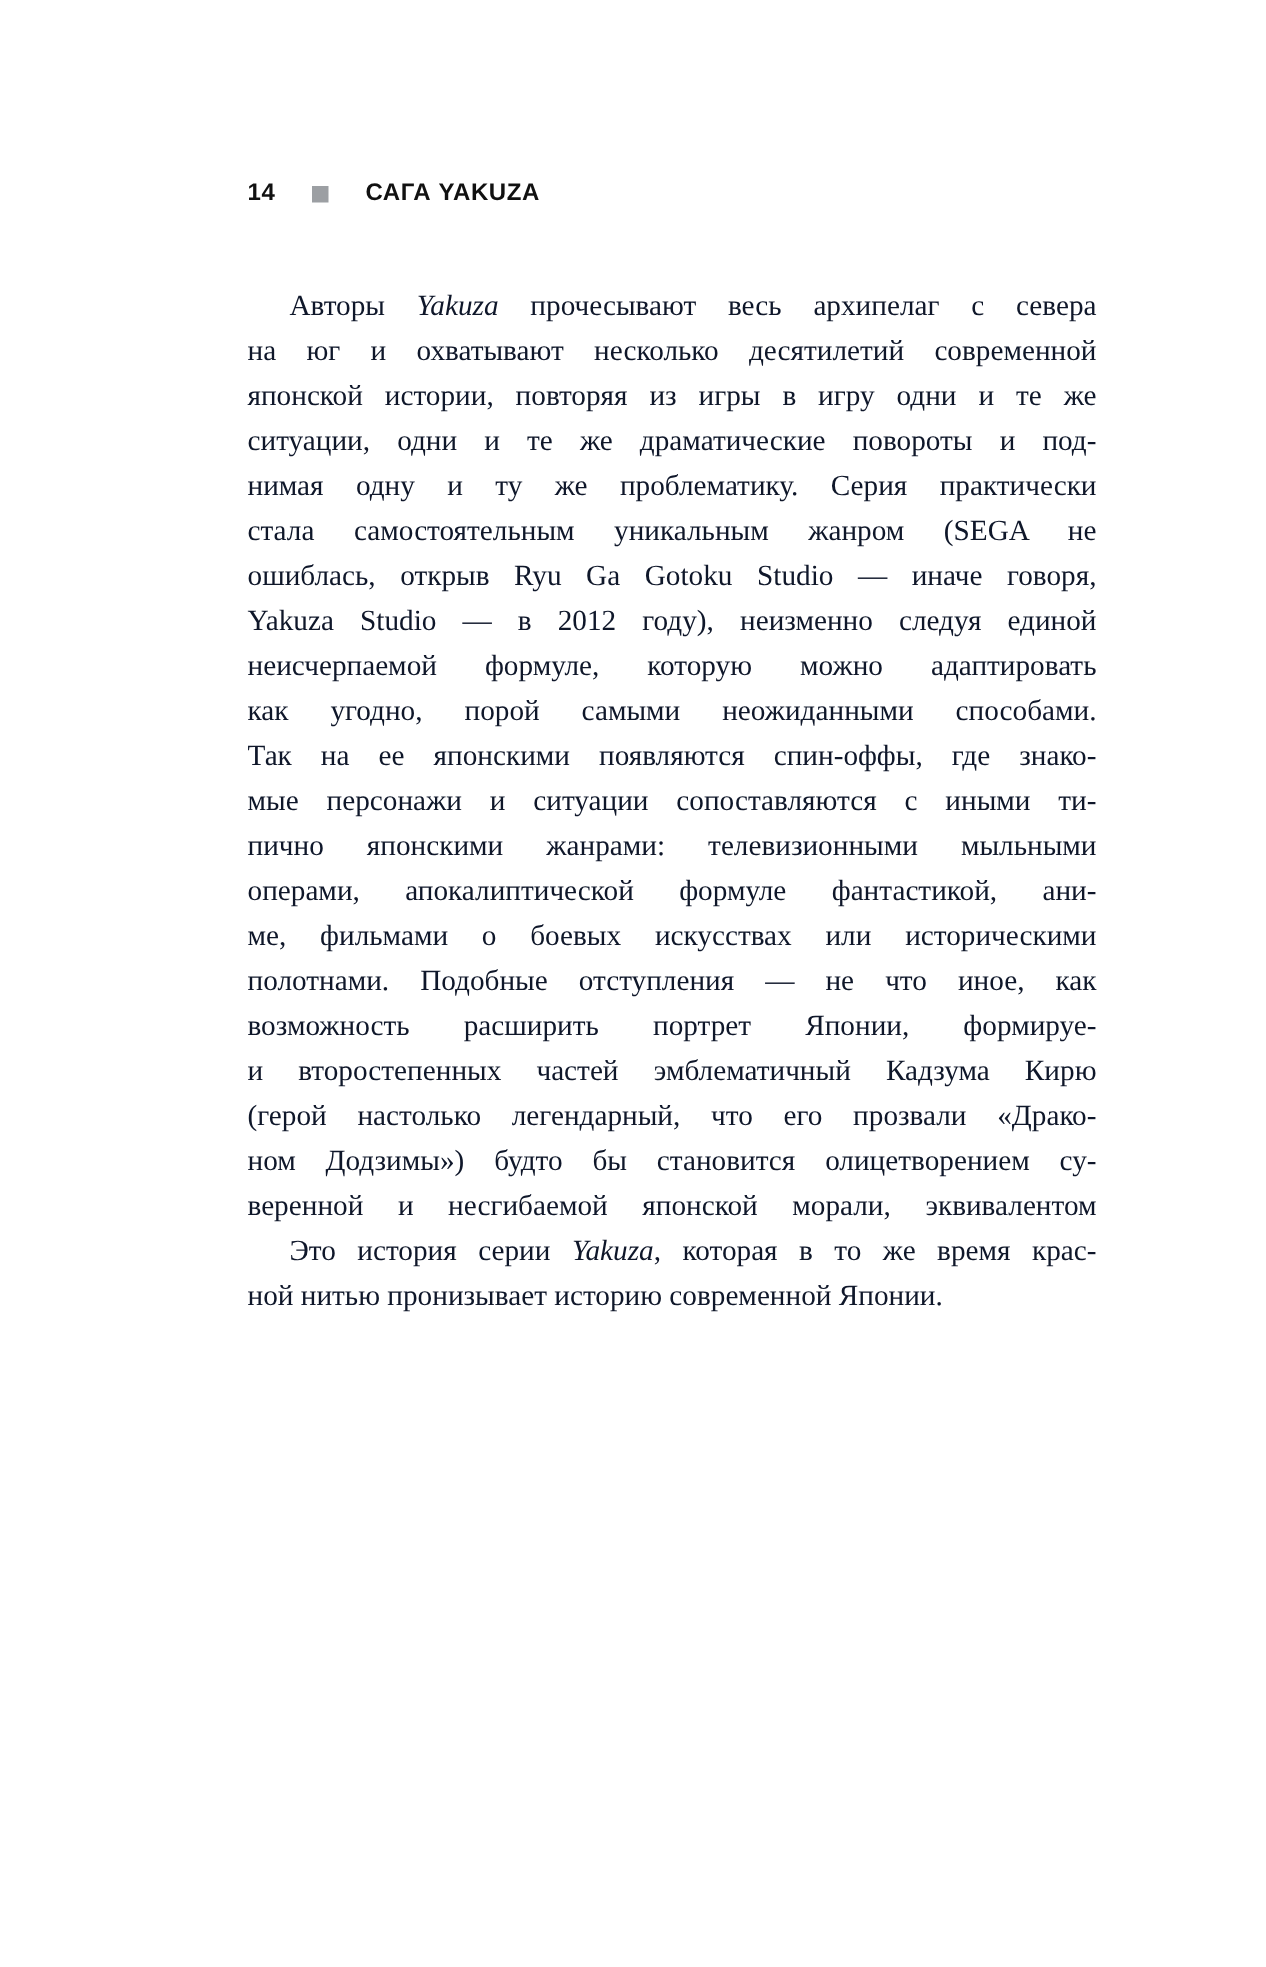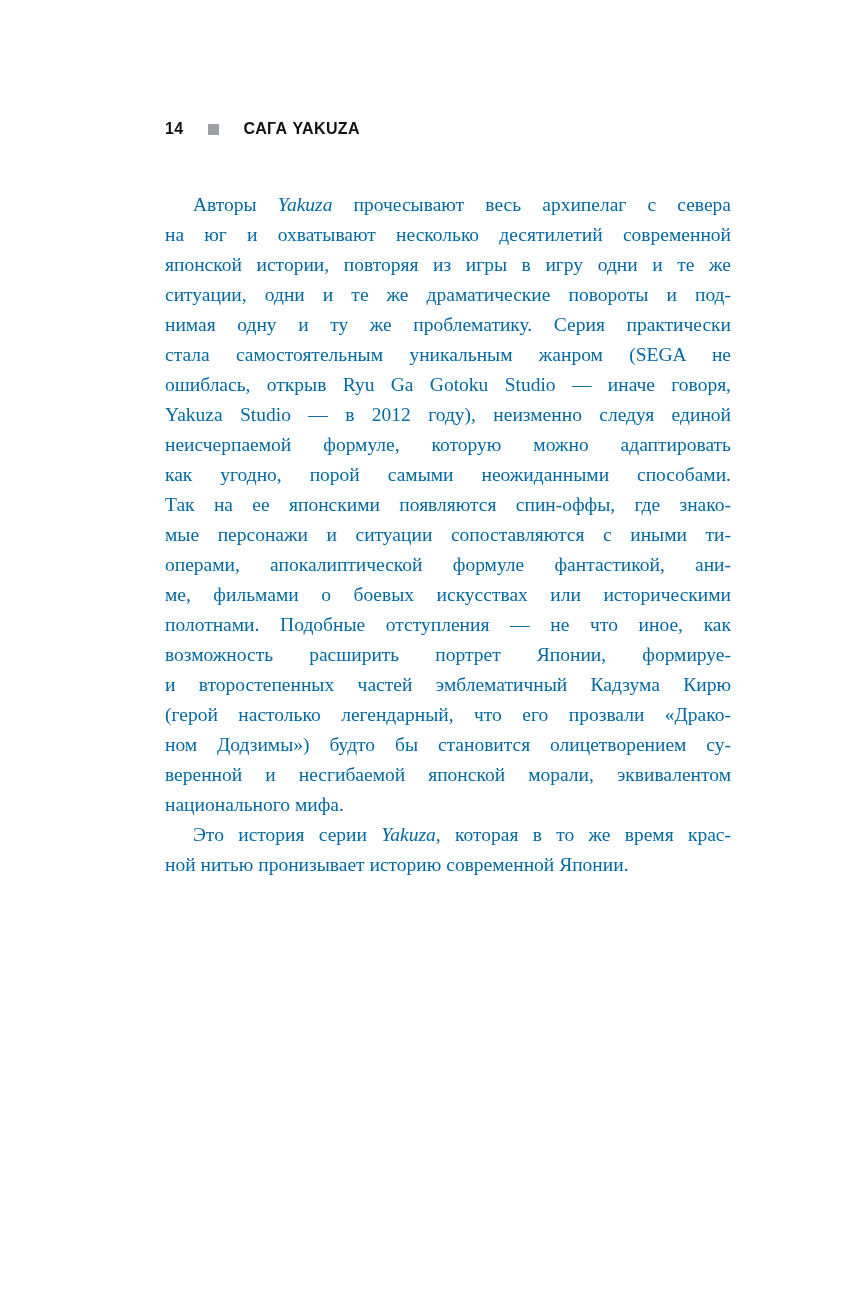--- a/index.html
+++ b/index.html
@@ -39,21 +39,21 @@
     margin: 0 25px 0 24px;
     flex: 0 0 auto;
   }
   .text-block {
     position: absolute;
     left: 165px;
     top: 190px;
     width: 566px;
     font-size: 19.5px;
     line-height: 30px;
-    color: #0369a1;
+    color: #0f172a;
     hyphens: none;
   }
   .line {
     text-align: justify;
     text-align-last: justify;
     white-space: normal;
   }
   .line.last {
     text-align-last: left;
   }
@@ -81,26 +81,26 @@
       <div class="line">японской истории, повторяя из игры в игру одни и те же</div>
       <div class="line">ситуации, одни и те же драматические повороты и под-</div>
       <div class="line">нимая одну и ту же проблематику. Серия практически</div>
       <div class="line">стала самостоятельным уникальным жанром (SEGA не</div>
       <div class="line">ошиблась, открыв Ryu Ga Gotoku Studio — иначе говоря,</div>
       <div class="line">Yakuza Studio — в 2012 году), неизменно следуя единой</div>
       <div class="line">неисчерпаемой формуле, которую можно адаптировать</div>
       <div class="line">как угодно, порой самыми неожиданными способами.</div>
       <div class="line">Так на ее японскими появляются спин-оффы, где знако-</div>
       <div class="line">мые персонажи и ситуации сопоставляются с иными ти-</div>
+      <div class="line">пично японскими жанрами: телевизионными мыльными</div>
       <div class="line">операми, апокалиптической формуле фантастикой, ани-</div>
       <div class="line">ме, фильмами о боевых искусствах или историческими</div>
       <div class="line">полотнами. Подобные отступления — не что иное, как</div>
       <div class="line">возможность расширить портрет Японии, формируе-</div>
       <div class="line">и второстепенных частей эмблематичный Кадзума Кирю</div>
       <div class="line">(герой настолько легендарный, что его прозвали «Драко-</div>
       <div class="line">ном Додзимы») будто бы становится олицетворением су-</div>
       <div class="line">веренной и несгибаемой японской морали, эквивалентом</div>
-      <div class="line last">национального мифа.</div>
       <div class="line first"><span>Это история серии </span><em>Yakuza</em><span>, которая в то же время крас-</span></div>
       <div class="line last">ной нитью пронизывает историю современной Японии.</div>
     </main>
 
 </div>
 
 </body></html>

